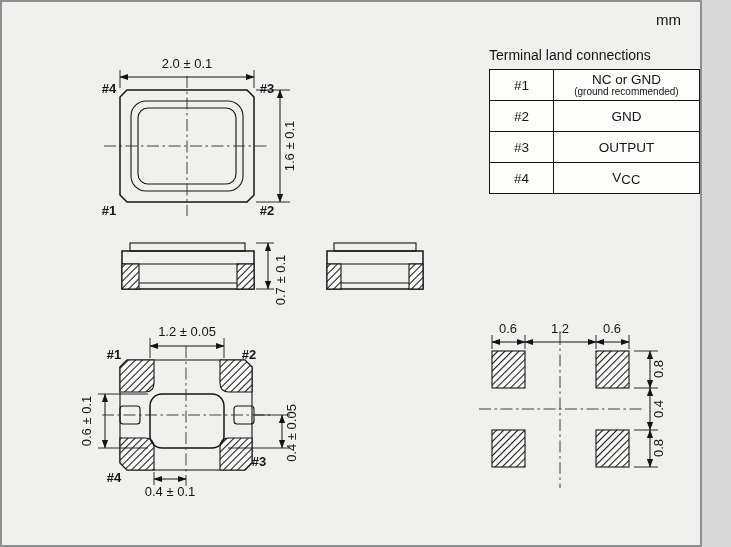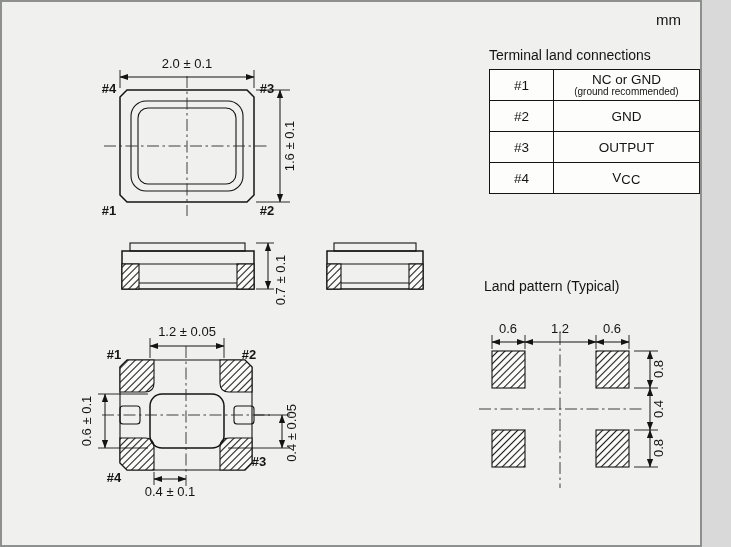--- a/index.html
+++ b/index.html
@@ -54,21 +54,20 @@
       <td class="pin">#3</td>
       <td class="val">OUTPUT</td>
     </tr>
     <tr>
       <td class="pin">#4</td>
       <td class="val"><span>V</span><span class="sub">CC</span></td>
     </tr>
   </tbody>
     </table>
 
-  <div class="land-title">Land pattern (Typical)</div>
 
   <svg class="drawing" width="731" height="547" viewBox="0 0 731 547">
     <defs>
       <marker id="arrow" viewBox="0 0 10 10" refX="9.5" refY="5" markerWidth="8.5" markerHeight="8.5" orient="auto-start-reverse">
         <path d="M0,1.3 L10,5 L0,8.7 Z" fill="#141414"></path>
       </marker>
       <pattern id="hatch" width="5" height="5" patternUnits="userSpaceOnUse" patternTransform="rotate(45)">
         <rect width="5" height="5" fill="#fdfdfc"></rect>
         <line x1="2.5" y1="0" x2="2.5" y2="5" stroke="#1c1c1c" stroke-width="1.1"></line>
       </pattern>

